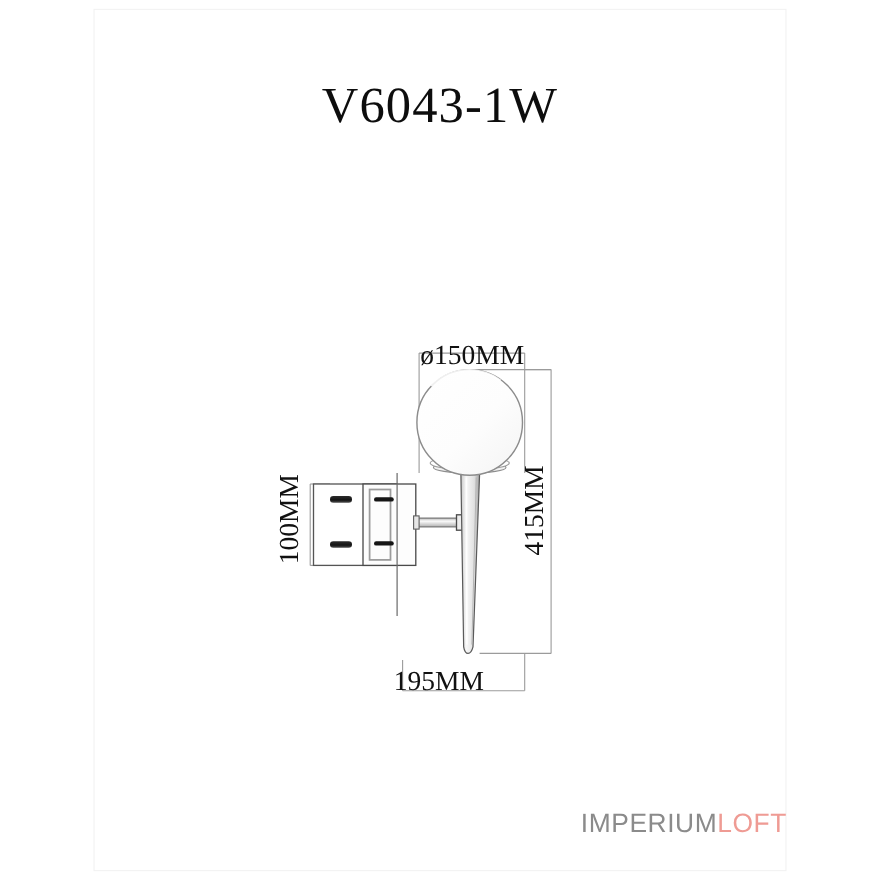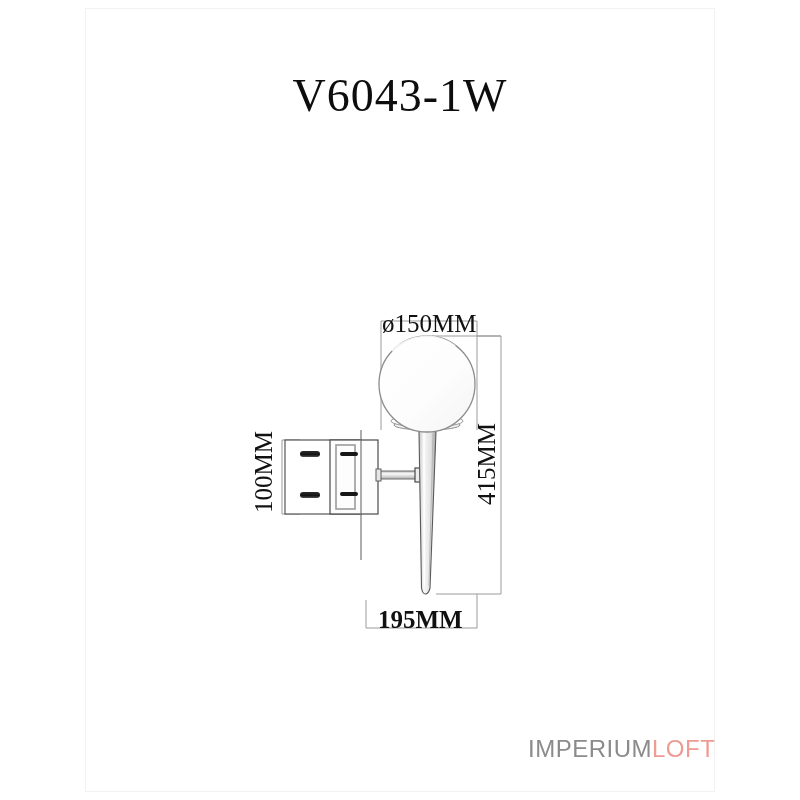--- a/index.html
+++ b/index.html
@@ -65,23 +65,22 @@
     transform-origin: left top;
     transform: rotate(-90deg) translate(-100%, 0);
   }
   #dim-depth {
     left: 250px;
     top: 431px;
     transform-origin: left top;
     transform: rotate(-90deg) translate(-100%, 0);
   }
   #dim-width {
-    left: 378px;
+    left: 358px;
     top: 606px;
-    font-weight: bold;
   }
   
   #logo {
     position: absolute;
     left: 528px;
     top: 735px;
     font-family: "Liberation Sans", sans-serif;
     font-size: 24px;
     letter-spacing: 0.5px;
     white-space: nowrap;

